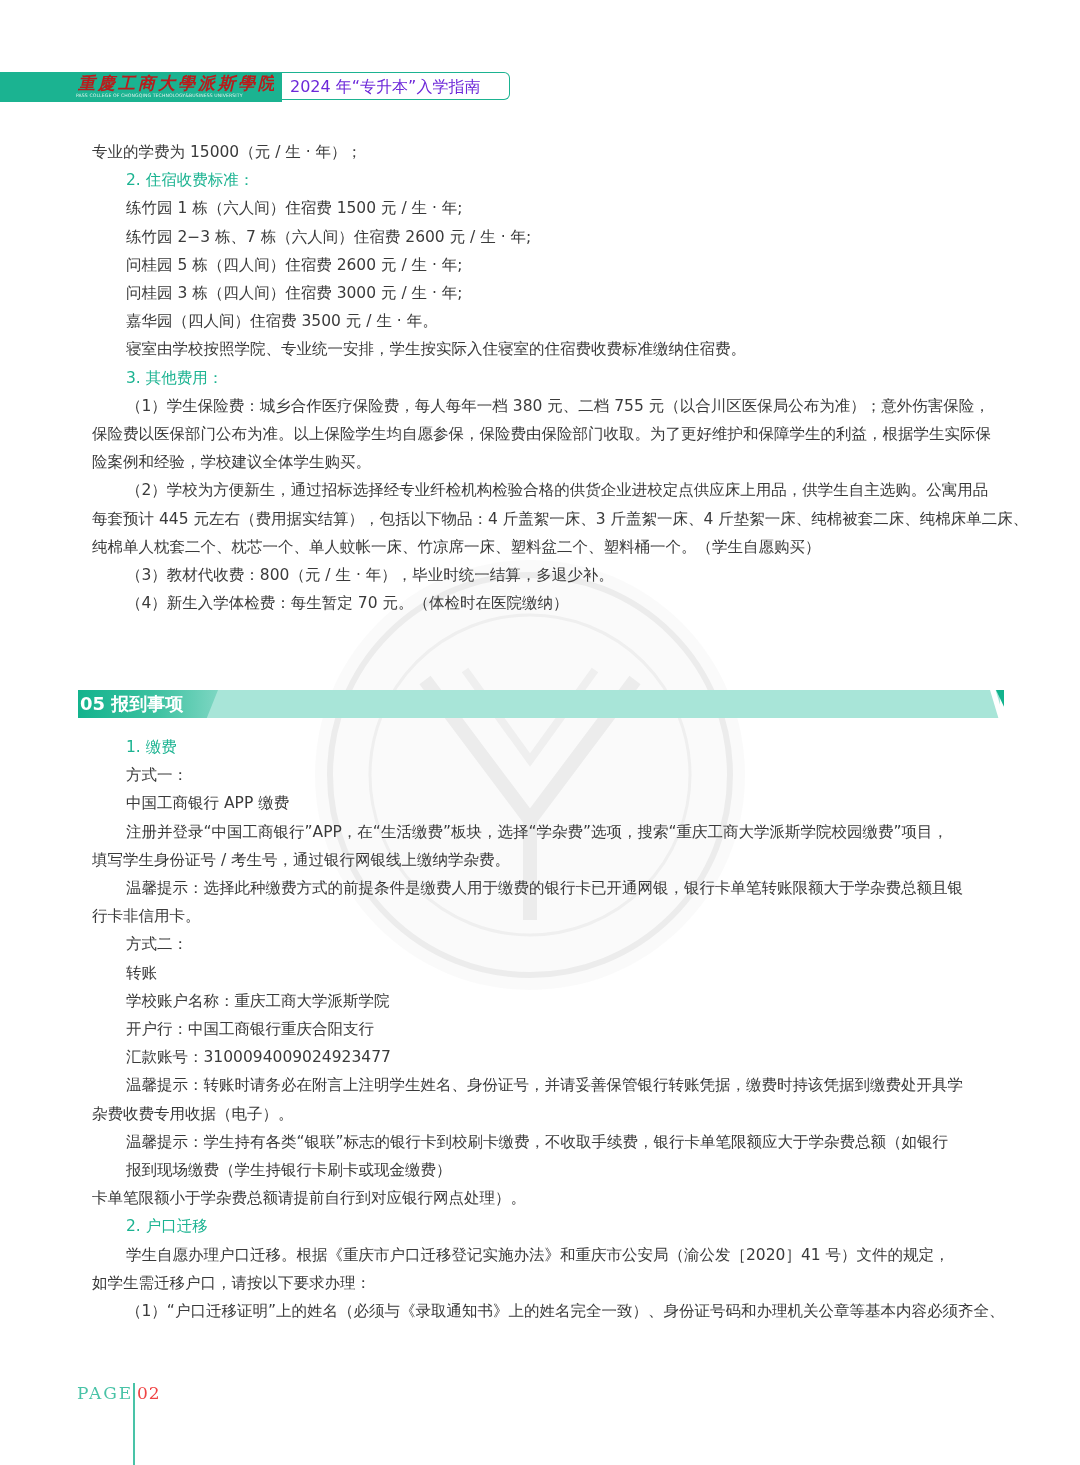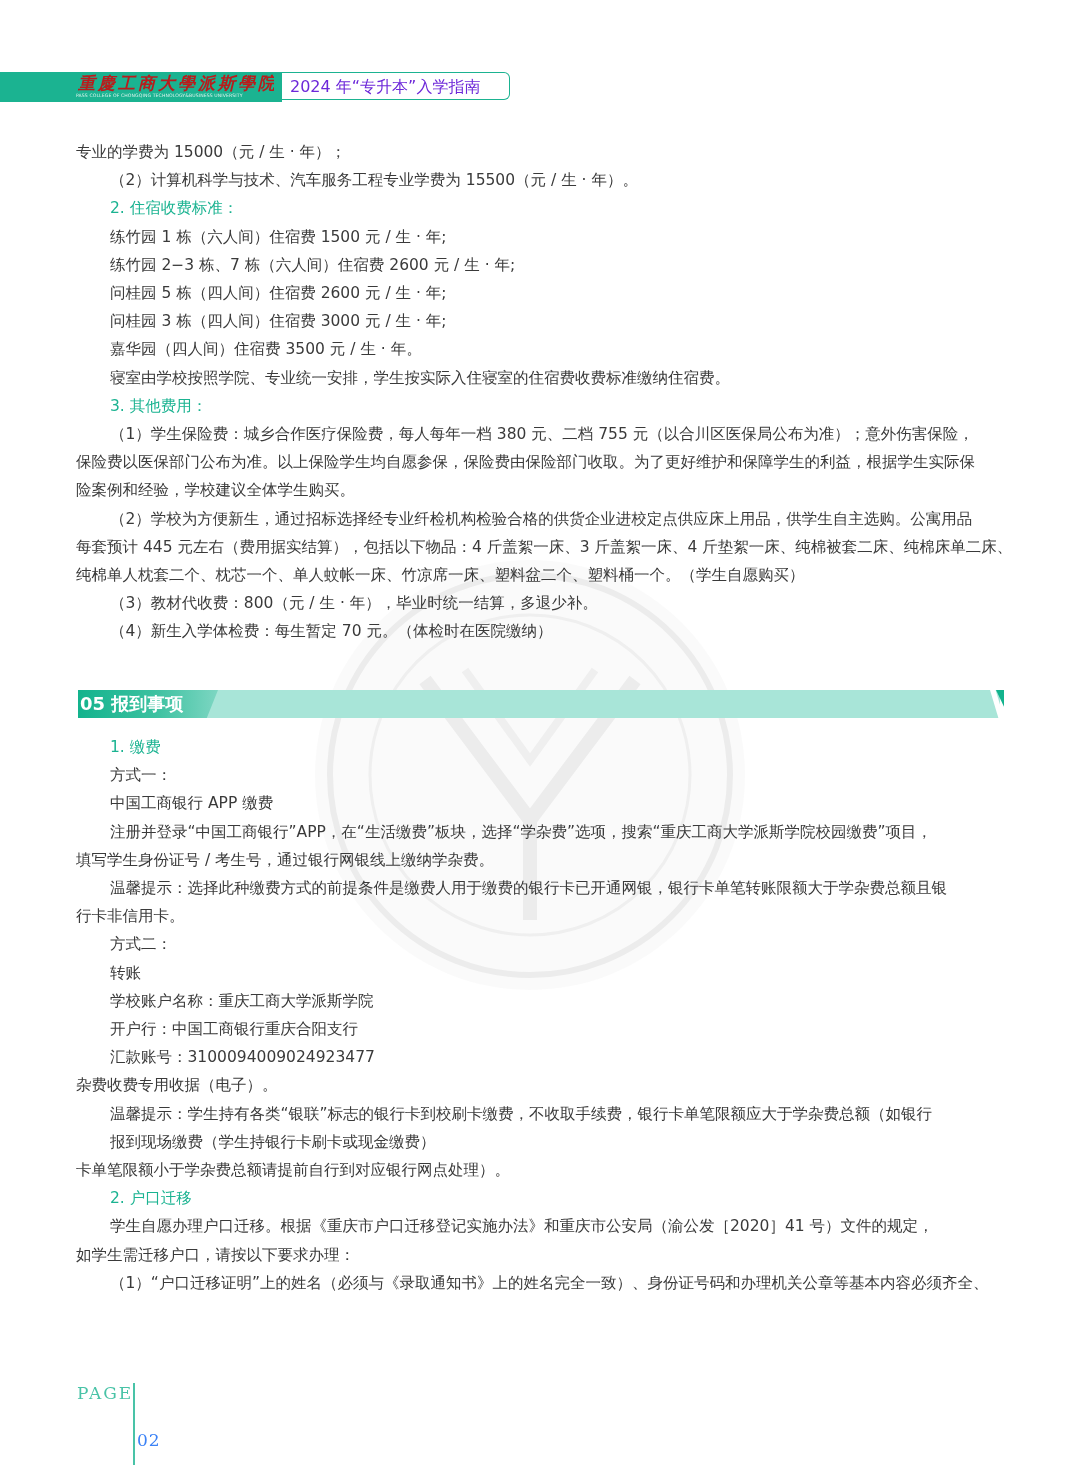--- a/index.html
+++ b/index.html
@@ -30,21 +30,21 @@
   .header-title {
     position: absolute; left: 290px; top: 76px; font-size: 16px; color: #6d28d9;
     line-height: 22px; white-space: nowrap;
   }
   .watermark {
     position: absolute; left: 315px; top: 560px; width: 430px; height: 430px;
     border-radius: 50%; background: rgba(225,225,225,0.18); pointer-events: none;
   }
   .watermark svg { width: 100%; height: 100%; }
   .content {
-    position: absolute; left: 76px; top: 138px; width: 926px;
+    position: absolute; left: 92px; top: 138px; width: 926px;
   }
   .line {
     font-size: 15.5px; line-height: 28.2px; white-space: nowrap; color: #3a3a3a;
   }
   .indent { padding-left: 34px; }
   .head { color: #1bb391; font-weight: normal; }
   .section-bar {
     position: absolute; left: 78px; top: 690px; width: 926px; height: 44px;
   }
   .section-bar .bg {
@@ -65,22 +65,22 @@
   }
   .section-bar .tip {
     position: absolute; right: 0; top: 0; width: 8px; height: 28px; background: #13b38d;
     clip-path: polygon(0 0, 100% 0, 100% 60%);
   }
   .page-label {
     position: absolute; left: 77px; top: 1381px; color: #49c3a7;
     font-family: "DejaVu Serif", serif; font-size: 17px; letter-spacing: 2px; line-height: 24px;
   }
   .page-num {
-    position: absolute; left: 137px; top: 1381px; color: #3b82f6;
-    font-family: "DejaVu Serif", serif; font-size: 17px; letter-spacing: 1px; line-height: 24px; margin-top: 47px;
+    position: absolute; left: 137px; top: 1381px; color: #ef4444;
+    font-family: "DejaVu Serif", serif; font-size: 17px; letter-spacing: 1px; line-height: 24px;
   }
   .page-rule {
     position: absolute; left: 133px; top: 1383px; width: 1.5px; height: 82px; background: #49c3a7;
   }
 </style>
 </head>
 <body>
 
 <div class="header-band"></div>
 <div class="header-logo-cn">重慶工商大學派斯學院</div>
@@ -93,21 +93,20 @@
     <circle cx="215" cy="215" r="200" fill="none" stroke="#ececec" stroke-width="6"></circle>
     <circle cx="215" cy="215" r="160" fill="none" stroke="#efefef" stroke-width="3"></circle>
     <path d="M110 120 L215 260 L320 120" fill="none" stroke="#ececec" stroke-width="14"></path>
     <path d="M150 110 L215 200 L280 110" fill="none" stroke="#efefef" stroke-width="8"></path>
     <line x1="215" y1="260" x2="215" y2="360" stroke="#ececec" stroke-width="14"></line>
   </svg>
 </div>
 
 <div class="content">
   <div class="line">专业的学费为 15000（元 / 生 · 年）；</div>
-  <div class="line indent">（2）计算机科学与技术、汽车服务工程专业学费为 15500（元 / 生 · 年）。</div>
 
   <div class="line indent head">2. 住宿收费标准：</div>
   <div class="line indent">练竹园 1 栋（六人间）住宿费 1500 元 / 生 · 年;</div>
   <div class="line indent">练竹园 2−3 栋、7 栋（六人间）住宿费 2600 元 / 生 · 年;</div>
   <div class="line indent">问桂园 5 栋（四人间）住宿费 2600 元 / 生 · 年;</div>
   <div class="line indent">问桂园 3 栋（四人间）住宿费 3000 元 / 生 · 年;</div>
   <div class="line indent">嘉华园（四人间）住宿费 3500 元 / 生 · 年。</div>
   <div class="line indent">寝室由学校按照学院、专业统一安排，学生按实际入住寝室的住宿费收费标准缴纳住宿费。</div>
 
   <div class="line indent head">3. 其他费用：</div>
@@ -136,20 +135,21 @@
   <div class="line indent">注册并登录“中国工商银行”APP，在“生活缴费”板块，选择“学杂费”选项，搜索“重庆工商大学派斯学院校园缴费”项目，</div>
   <div class="line">填写学生身份证号 / 考生号，通过银行网银线上缴纳学杂费。</div>
   <div class="line indent">温馨提示：选择此种缴费方式的前提条件是缴费人用于缴费的银行卡已开通网银，银行卡单笔转账限额大于学杂费总额且银</div>
   <div class="line">行卡非信用卡。</div>
 
   <div class="line indent">方式二：</div>
   <div class="line indent">转账</div>
   <div class="line indent">学校账户名称：重庆工商大学派斯学院</div>
   <div class="line indent">开户行：中国工商银行重庆合阳支行</div>
   <div class="line indent">汇款账号：3100094009024923477</div>
+  <div class="line indent">温馨提示：转账时请务必在附言上注明学生姓名、身份证号，并请妥善保管银行转账凭据，缴费时持该凭据到缴费处开具学</div>
   <div class="line">杂费收费专用收据（电子）。</div>
 
   <div class="line indent">温馨提示：学生持有各类“银联”标志的银行卡到校刷卡缴费，不收取手续费，银行卡单笔限额应大于学杂费总额（如银行</div>
   <div class="line indent">报到现场缴费（学生持银行卡刷卡或现金缴费）</div>
   <div class="line">卡单笔限额小于学杂费总额请提前自行到对应银行网点处理）。</div>
 
   <div class="line indent head">2. 户口迁移</div>
   <div class="line indent">学生自愿办理户口迁移。根据《重庆市户口迁移登记实施办法》和重庆市公安局（渝公发［2020］41 号）文件的规定，</div>
   <div class="line">如学生需迁移户口，请按以下要求办理：</div>
   <div class="line indent">（1）“户口迁移证明”上的姓名（必须与《录取通知书》上的姓名完全一致）、身份证号码和办理机关公章等基本内容必须齐全、</div>

